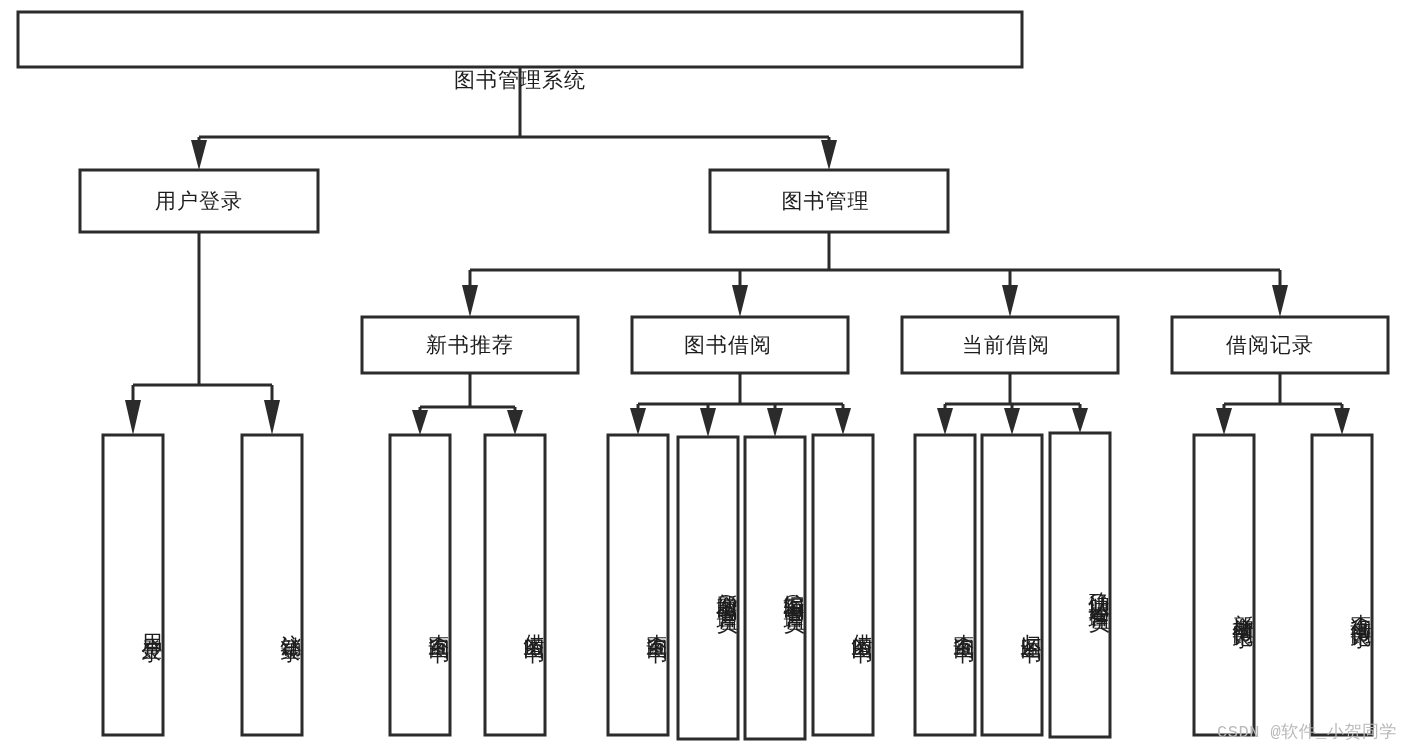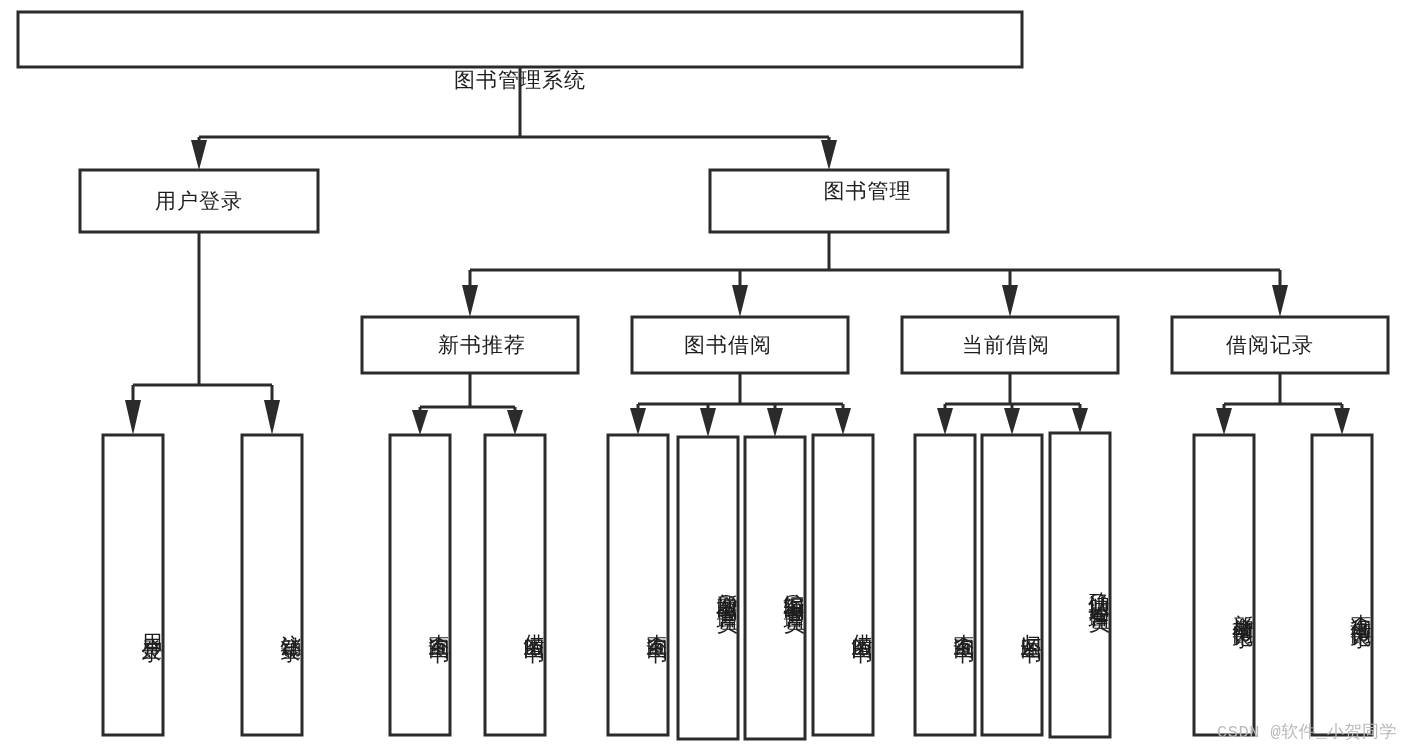--- a/index.html
+++ b/index.html
@@ -139,23 +139,23 @@
     <path class="connector" d="M1224,404 L1342,404"></path>
     <path class="connector" d="M1224,404 L1224,410"></path>
     <path class="connector" d="M1342,404 L1342,410"></path>
     <polygon class="arrow-head" points="1216,408 1232,408 1224,435"></polygon>
     <polygon class="arrow-head" points="1334,408 1350,408 1342,435"></polygon>
   </svg>
 
   <div class="node-label-h" style="left:18px;top:12px;width:1004px;height:55px;margin-top:40px;">图书管理系统</div>
 
   <div class="node-label-h" style="left:80px;top:170px;width:238px;height:62px;">用户登录</div>
-  <div class="node-label-h" style="left:710px;top:160px;width:231px;height:62px;margin-left:42px;">图书管理</div>
+  <div class="node-label-h" style="left:710px;top:170px;width:231px;height:62px;">图书管理</div>
 
-  <div class="node-label-h" style="left:362px;top:317px;width:216px;height:56px;padding-left:12px;">新书推荐</div>
+  <div class="node-label-h" style="left:362px;top:317px;width:216px;height:56px;">新书推荐</div>
   <div class="node-label-h" style="left:632px;top:317px;width:192px;height:56px;">图书借阅</div>
   <div class="node-label-h" style="left:902px;top:317px;width:208px;height:56px;">当前借阅</div>
   <div class="node-label-h" style="left:1172px;top:317px;width:196px;height:56px;font-family:Liberation Serif, serif;">借阅记录</div>
 
   <div class="node-label-v" style="left:103px;top:518px;width:60px;height:210px;">用户登录</div>
   <div class="node-label-v" style="left:242px;top:518px;width:60px;height:210px;">注销登录</div>
 
   <div class="node-label-v" style="left:390px;top:518px;width:60px;height:210px;">查询图书</div>
   <div class="node-label-v" style="left:485px;top:518px;width:60px;height:210px;">借阅图书</div>
 

